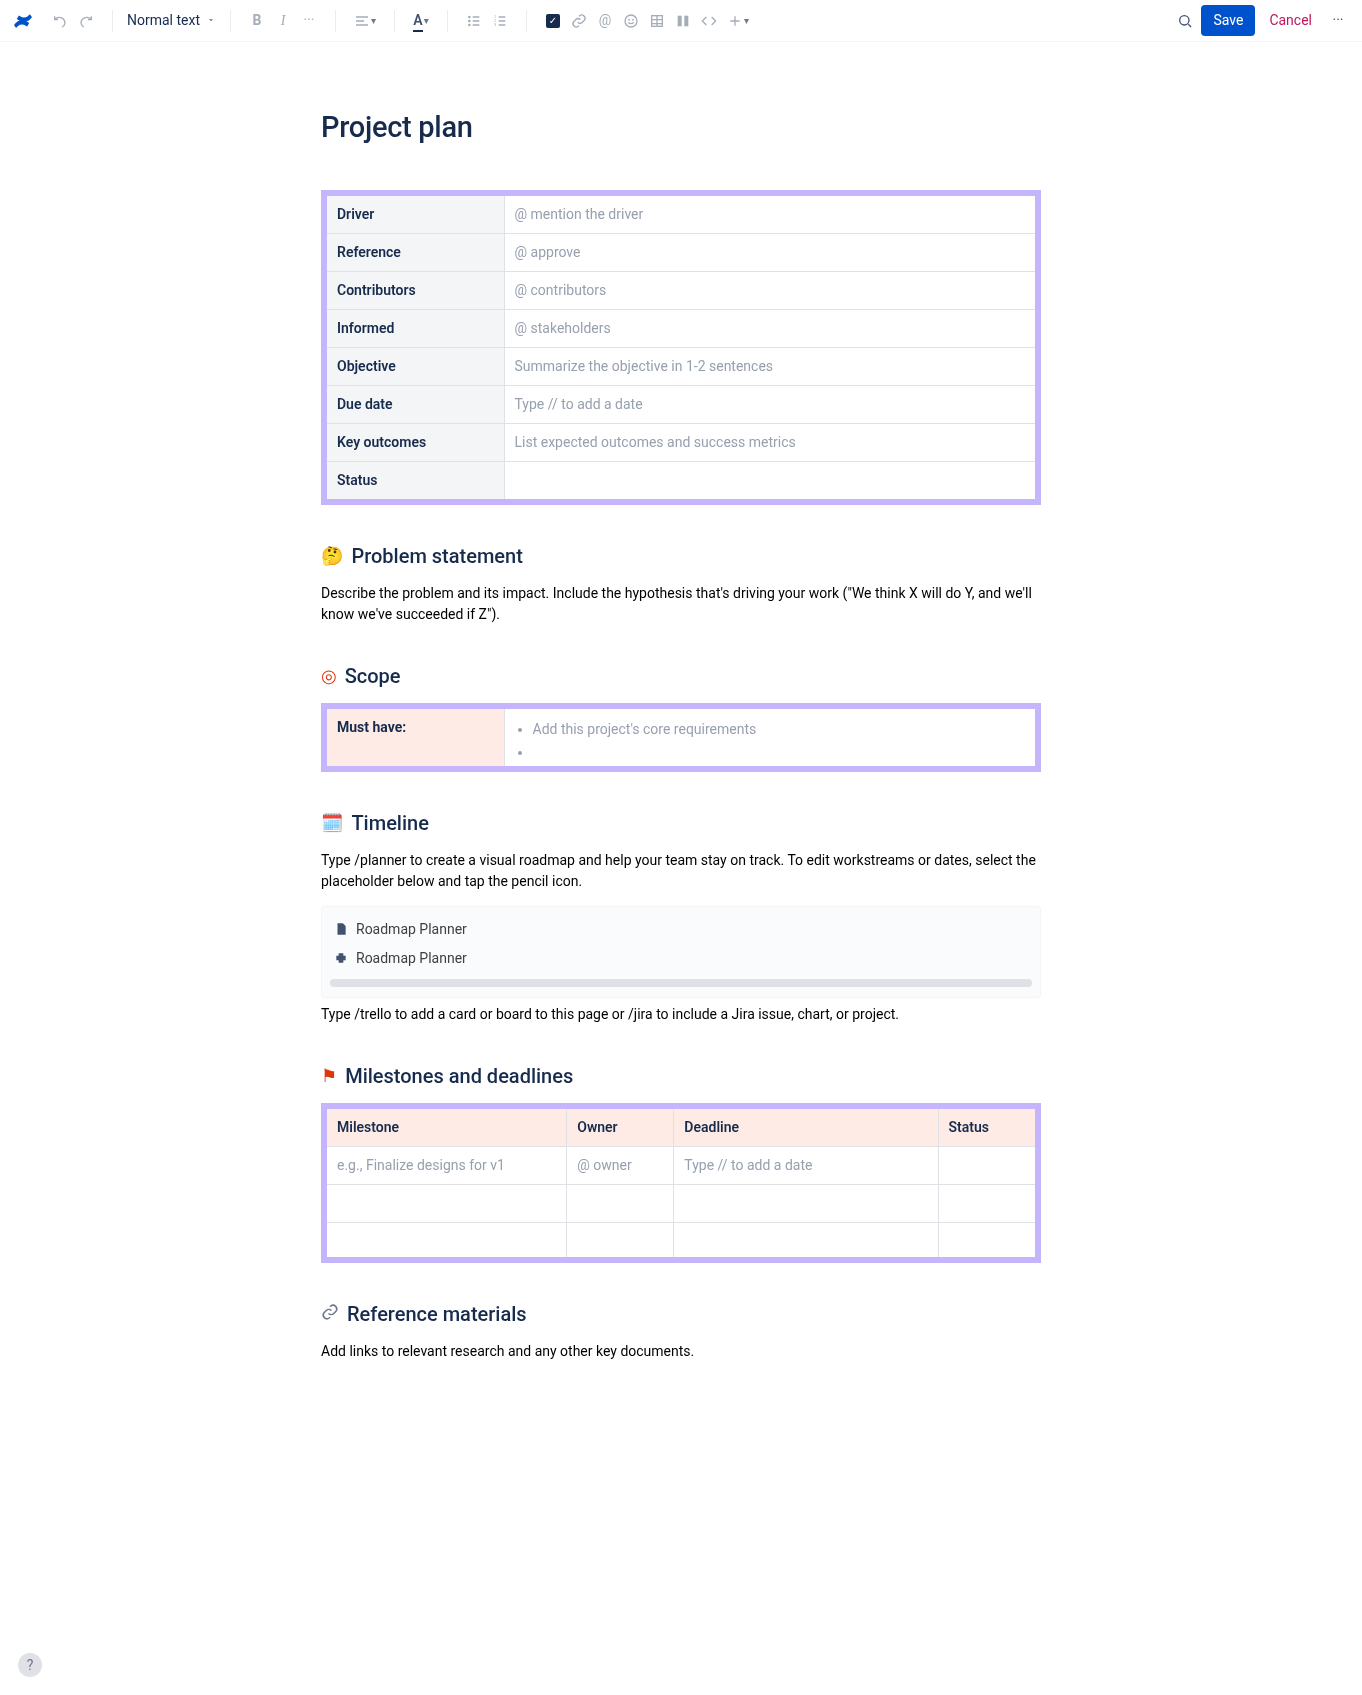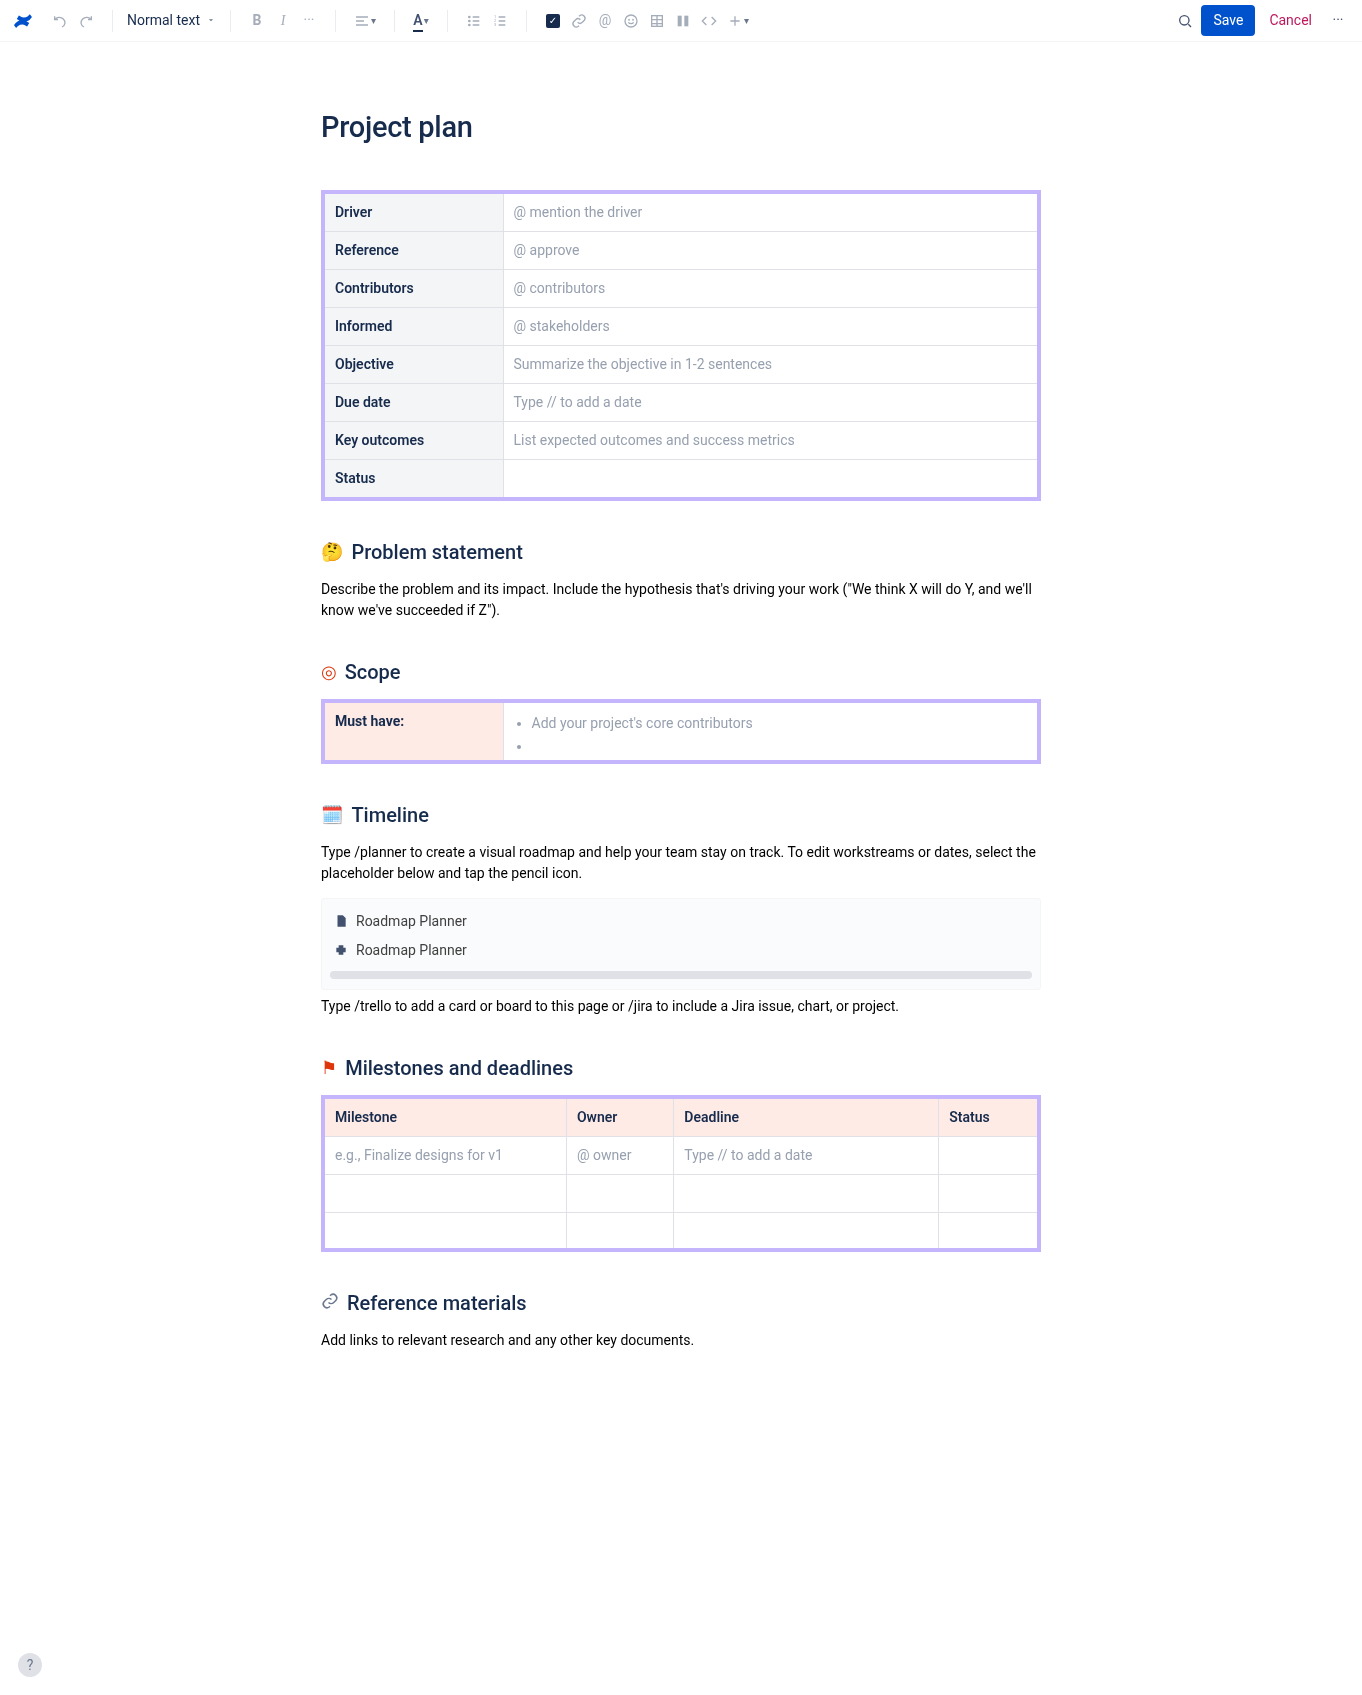--- a/index.html
+++ b/index.html
@@ -76,21 +76,21 @@
   h1.title {
     font-size: 29px;
     font-weight: 500;
     color: #172b4d;
     margin: 24px 0 40px;
     letter-spacing: -0.01em;
   }
   table.meta, table.scope, table.miles {
     width: 100%;
     border-collapse: collapse;
-    border: 4px solid #c4b5fd;
+    border: 6px solid #c4b5fd;
     margin-bottom: 30px;
   }
   table.meta td, table.scope td, table.miles td, table.miles th {
     border: 1px solid #dfe1e6;
     padding: 8px 10px;
     vertical-align: top;
     font-size: 14px;
   }
   table.meta td:first-child {
     background: #f4f5f7;
@@ -353,21 +353,21 @@
   <div class="section-head">
     <span class="emoji target-icon">◎</span>
     <span>Scope</span>
   </div>
   <table class="scope">
     <tbody>
         <tr>
       <td>Must have:</td>
       <td>
         <ul>
-          <li class="placeholder">Add your project's core contributors</li>
+          <li class="placeholder">Add this project's core requirements</li>
           <li class="empty"></li>
         </ul>
       </td>
     </tr>
   </tbody>
     </table>
 
   <div class="section-head">
     <span class="emoji">🗓️</span>
     <span>Timeline</span>

